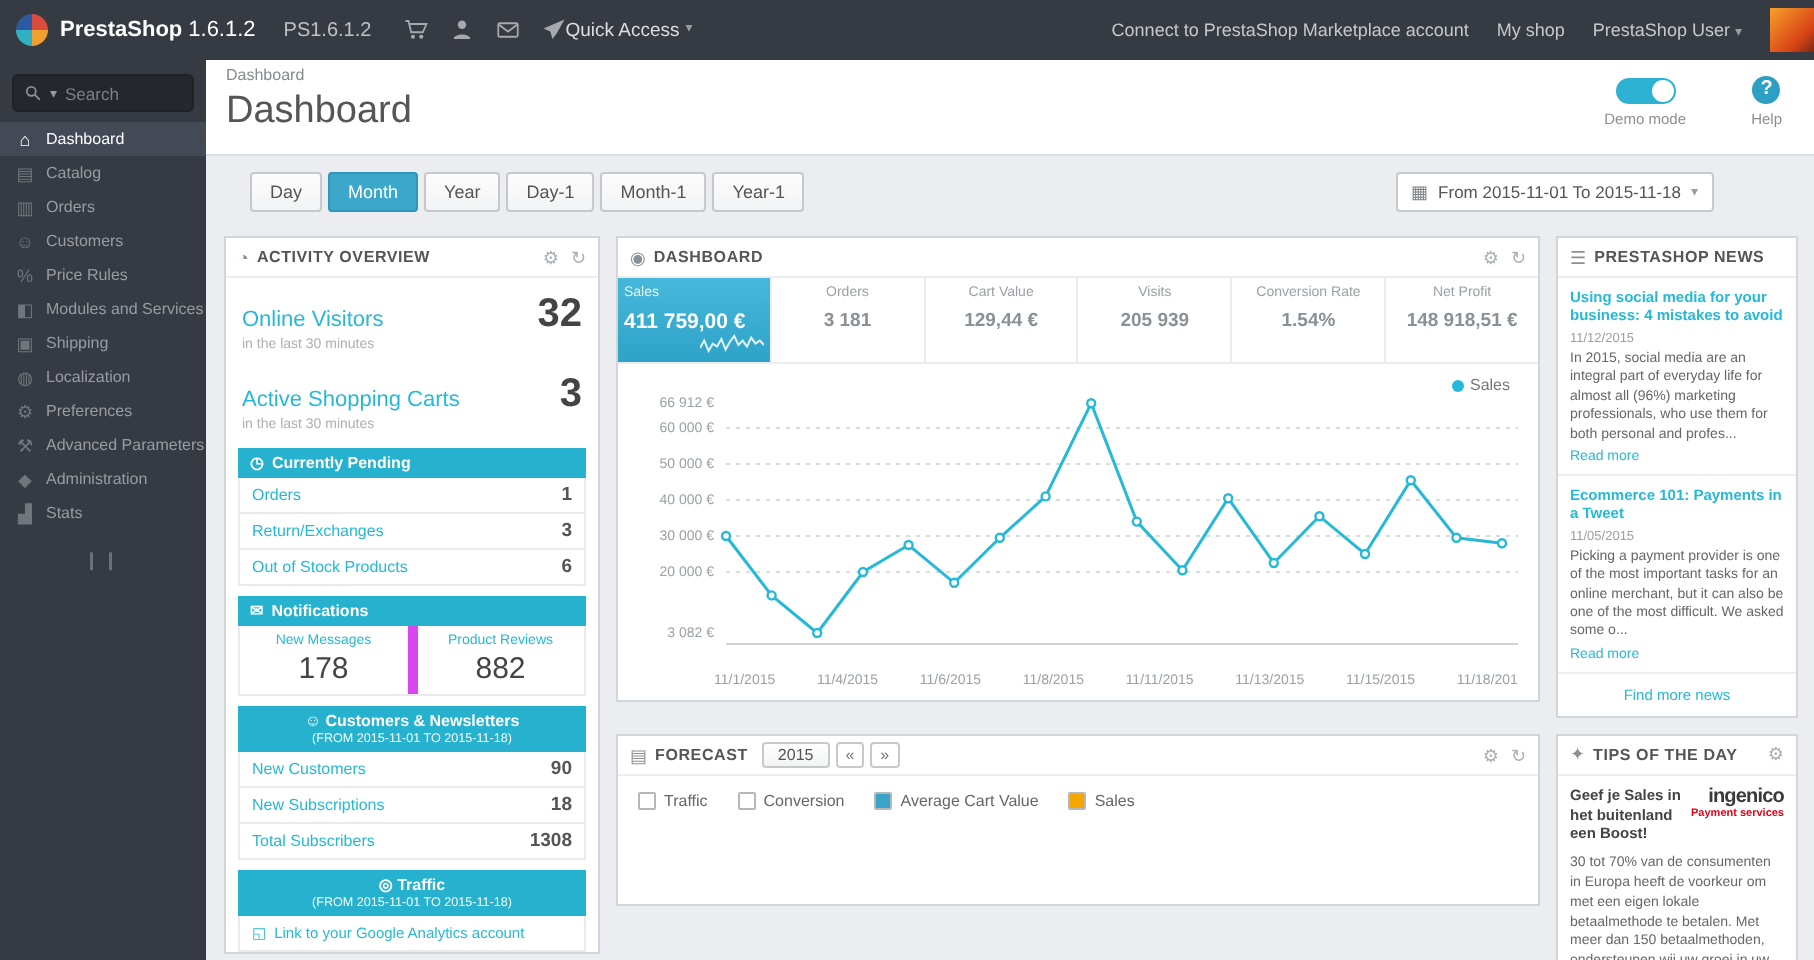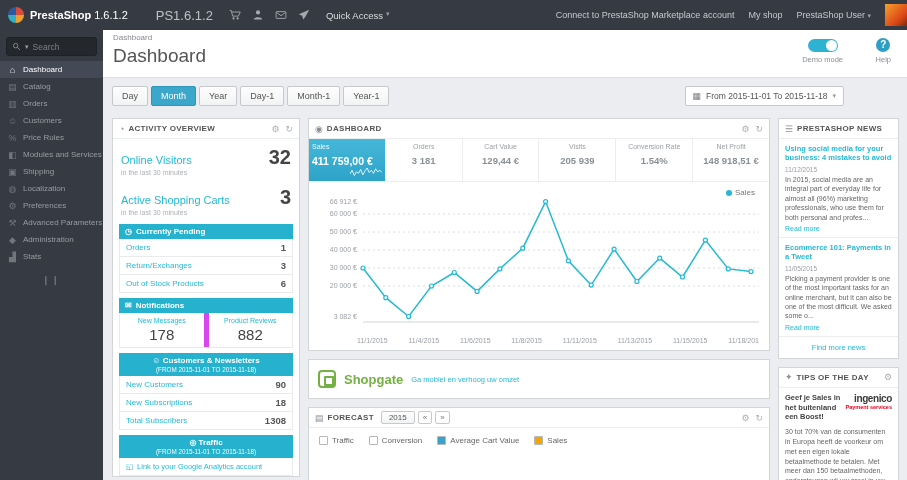--- a/index.html
+++ b/index.html
@@ -4,24 +4,24 @@
 <style>
 *{margin:0;padding:0;box-sizing:border-box}
 html,body{width:907px;height:480px;overflow:hidden}
 body{font-family:"Liberation Sans",sans-serif;background:#ebedf0;position:relative;color:#555}
 
 
 .topbar{position:absolute;top:0;left:0;width:907px;height:30px;background:#363a42;display:flex;align-items:center;color:#c6c9cc;z-index:20}
 .logo{width:16px;height:16px;border-radius:50%;margin:0 6px 0 8px;background:conic-gradient(#d94b3a 0 25%,#f0a030 25% 50%,#33b1c4 50% 75%,#2c5aa0 75% 100%);flex:0 0 auto}
 .brand{color:#fff;font-size:11px;font-weight:bold;white-space:nowrap}
 .brand-version{color:#fff;font-size:11px;margin-left:3px}
-.shop-tag{font-size:13px;color:#bfc2c5;margin-left:28px}
+.shop-tag{font-size:10px;color:#bfc2c5;margin-left:14px}
 .topbar-icons{display:flex;gap:11px;margin-left:16px;color:#a6a9ad}
 .tb-icon svg{width:12px;height:12px;display:block}
-.quick-access{font-size:9.5px;color:#dcdee0;margin-left:16px;display:flex;align-items:flex-start;gap:3px}
+.quick-access{font-size:9.5px;color:#dcdee0;display:flex;align-items:flex-start;gap:3px}
 .caret{font-size:7px;color:#9a9da0}
 .topbar-right{margin-left:auto;display:flex;align-items:center;gap:14px;font-size:9px;color:#c6c9cc}
 .avatar{width:22px;height:22px;background:linear-gradient(135deg,#f7a12c,#d84315 70%,#7a2a10);flex:0 0 auto}
 
 
 .sidebar{position:absolute;top:30px;left:0;width:103px;height:450px;background:#363a43;z-index:10}
 .search-box{margin:7px 6px 5px;height:19px;background:#24272c;border:1px solid #1e2125;border-radius:3px;display:flex;align-items:center;padding:0 5px;gap:4px;color:#8b8f94}
 .search-box svg{width:9px;height:9px;flex:0 0 auto}
 .search-box input{background:transparent;border:none;outline:none;width:100%;font-size:8.5px;color:#c9ccd0;font-family:"Liberation Sans",sans-serif}
 .search-box input::placeholder{color:#7c8085}
@@ -36,21 +36,21 @@
 .breadcrumb{position:absolute;top:3px;left:10px;font-size:8px;color:#858a8e}
 .page-title{position:absolute;top:15px;left:10px;font-size:19px;font-weight:400;color:#555}
 .demo{position:absolute;top:9px;right:64px;text-align:center}
 .toggle{width:30px;height:13px;background:#2eb2d4;border-radius:7px;position:relative;margin:0 auto;cursor:pointer}
 .toggle::after{content:"";position:absolute;right:1px;top:1px;width:11px;height:11px;background:#fff;border-radius:50%}
 .mini-label{font-size:7.5px;color:#8a8f93;margin-top:3px}
 .help{position:absolute;top:8px;right:16px;text-align:center;cursor:pointer}
 .help-circle{width:14px;height:14px;border-radius:50%;background:#2d9ec4;color:#fff;font-size:10px;font-weight:bold;line-height:14px;margin:0 auto}
 
 
-.filter-row{position:absolute;top:86px;left:112px;width:732px;display:flex;align-items:center;z-index:5}
+.filter-row{position:absolute;top:86px;left:125px;width:732px;display:flex;align-items:center;z-index:5}
 .fbtn{height:20px;padding:0 9px;font-size:9px;color:#555;background:linear-gradient(#fdfdfd,#f2f3f4);border:1px solid #c6c9cc;margin-right:3px;display:flex;align-items:center;border-radius:2px;cursor:pointer}
 .fbtn.active{background:#3ba7cb;border-color:#3096b8;color:#fff}
 .date-range{margin-left:auto;height:20px;background:#fff;border:1px solid #c6c9cc;border-radius:2px;display:flex;align-items:center;gap:5px;padding:0 7px;font-size:8.5px;color:#555;cursor:pointer}
 .cal-glyph{font-size:9px;color:#7c8084}
 
 
 .content{position:absolute;top:118px;left:112px;width:787px;display:flex;gap:8px;align-items:flex-start}
 .panel{background:#fff;border:1px solid #d3d6d9}
 .panel-head{height:20px;display:flex;align-items:center;padding:0 6px;border-bottom:1px solid #ebedef;color:#555}
 .ph-glyph{font-size:9px;color:#8b9095;margin-right:4px}
@@ -441,25 +441,20 @@
           <span>11/6/2015</span>
           <span>11/8/2015</span>
           <span>11/11/2015</span>
           <span>11/13/2015</span>
           <span>11/15/2015</span>
           <span>11/18/201</span>
         </div>
     </div>
 
     <div class="module-row">
-      <div class="module-card">
-        <span class="sg-box"></span>
-        <span class="sg-text">Shopgate</span>
-        <span class="module-link">Ga mobiel en verhoog uw omzet</span>
-      </div>
     </div>
 
     <div class="panel forecast">
       <div class="panel-head">
         <span class="ph-glyph">▤</span>
         <span class="panel-title">FORECAST</span>
         <span class="year-box">2015</span>
         <span class="nav-btn">«</span>
         <span class="nav-btn">»</span>
         <span class="panel-tools">

